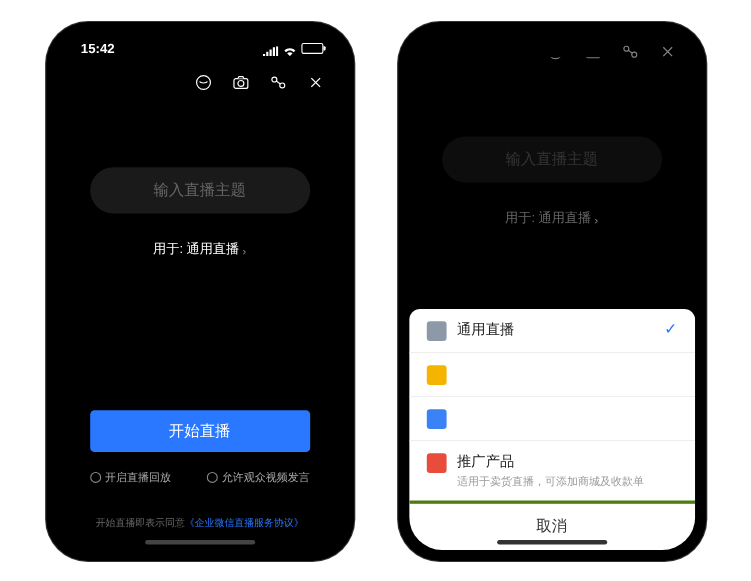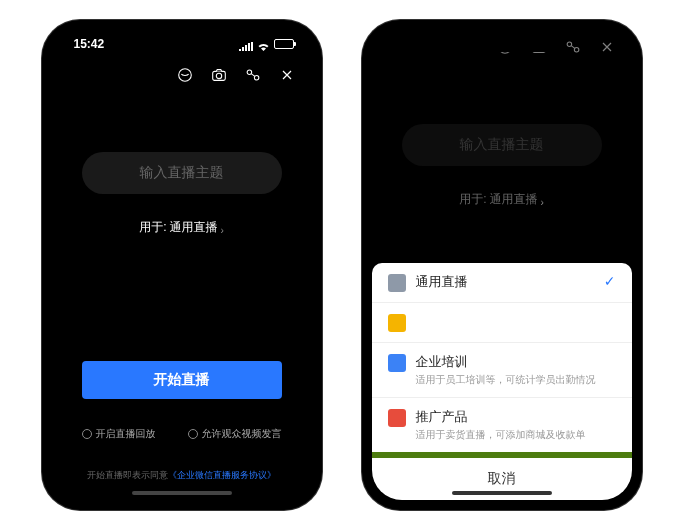--- a/index.html
+++ b/index.html
@@ -90,24 +90,24 @@
     .chevron { font-size: 10px; color:#888; }
     .spacer { flex: 1; }
     .bottom-area {
       padding: 0 30px 18px;
       text-align: center;
     }
     .start-btn {
       background: #2978ff;
       color: #fff;
       font-size: 14px;
-      font-weight: 700;
+      font-weight: 400;
       padding: 10px 0;
       border-radius: 4px;
-      margin-bottom: 28px;
+      margin-bottom: 16px;
       cursor: pointer;
     }
     .options-row {
       display: flex;
       justify-content: center;
       gap: 32px;
       font-size: 10px;
       color: #aaa;
       margin-bottom: 28px;
     }
@@ -153,21 +153,21 @@
     }
     .sheet-text { flex: 1; }
     .sheet-title { font-size: 13px; color: #222; }
     .sheet-sub { font-size: 10px; color: #999; margin-top: 2px; }
     .check { color: #2978ff; font-size: 14px; }
     .cancel-btn {
       text-align: center;
       padding: 12px 0;
       font-size: 14px;
       color: #333;
-      border-top: 6px solid #4d7c0f;
+      border-top: 3px solid #4d7c0f;
       cursor: pointer;
     }
     .sheet .home-indicator { background:#333; }
   </style>
 </head>
 <body>
 
 <div class="phone">
   <div class="screen">
     <div class="notch"></div>
@@ -286,24 +286,20 @@
             <div class="sheet-text">
               <div class="sheet-title">通用直播</div>
             </div>
             <div class="check">✓</div>
           </div>
           <div class="sheet-item">
             <div class="sheet-icon" style="background: rgb(245, 180, 0);"></div>
           </div>
           <div class="sheet-item">
             <div class="sheet-icon" style="background: rgb(59, 130, 246);"></div>
-            <div class="sheet-text">
-              <div class="sheet-title">企业培训</div>
-              <div class="sheet-sub">适用于员工培训等，可统计学员出勤情况</div>
-            </div>
           </div>
           <div class="sheet-item">
             <div class="sheet-icon" style="background: rgb(231, 76, 60);"></div>
             <div class="sheet-text">
               <div class="sheet-title">推广产品</div>
               <div class="sheet-sub">适用于卖货直播，可添加商城及收款单</div>
             </div>
           </div>
         </div>
       <div class="cancel-btn">取消</div>

